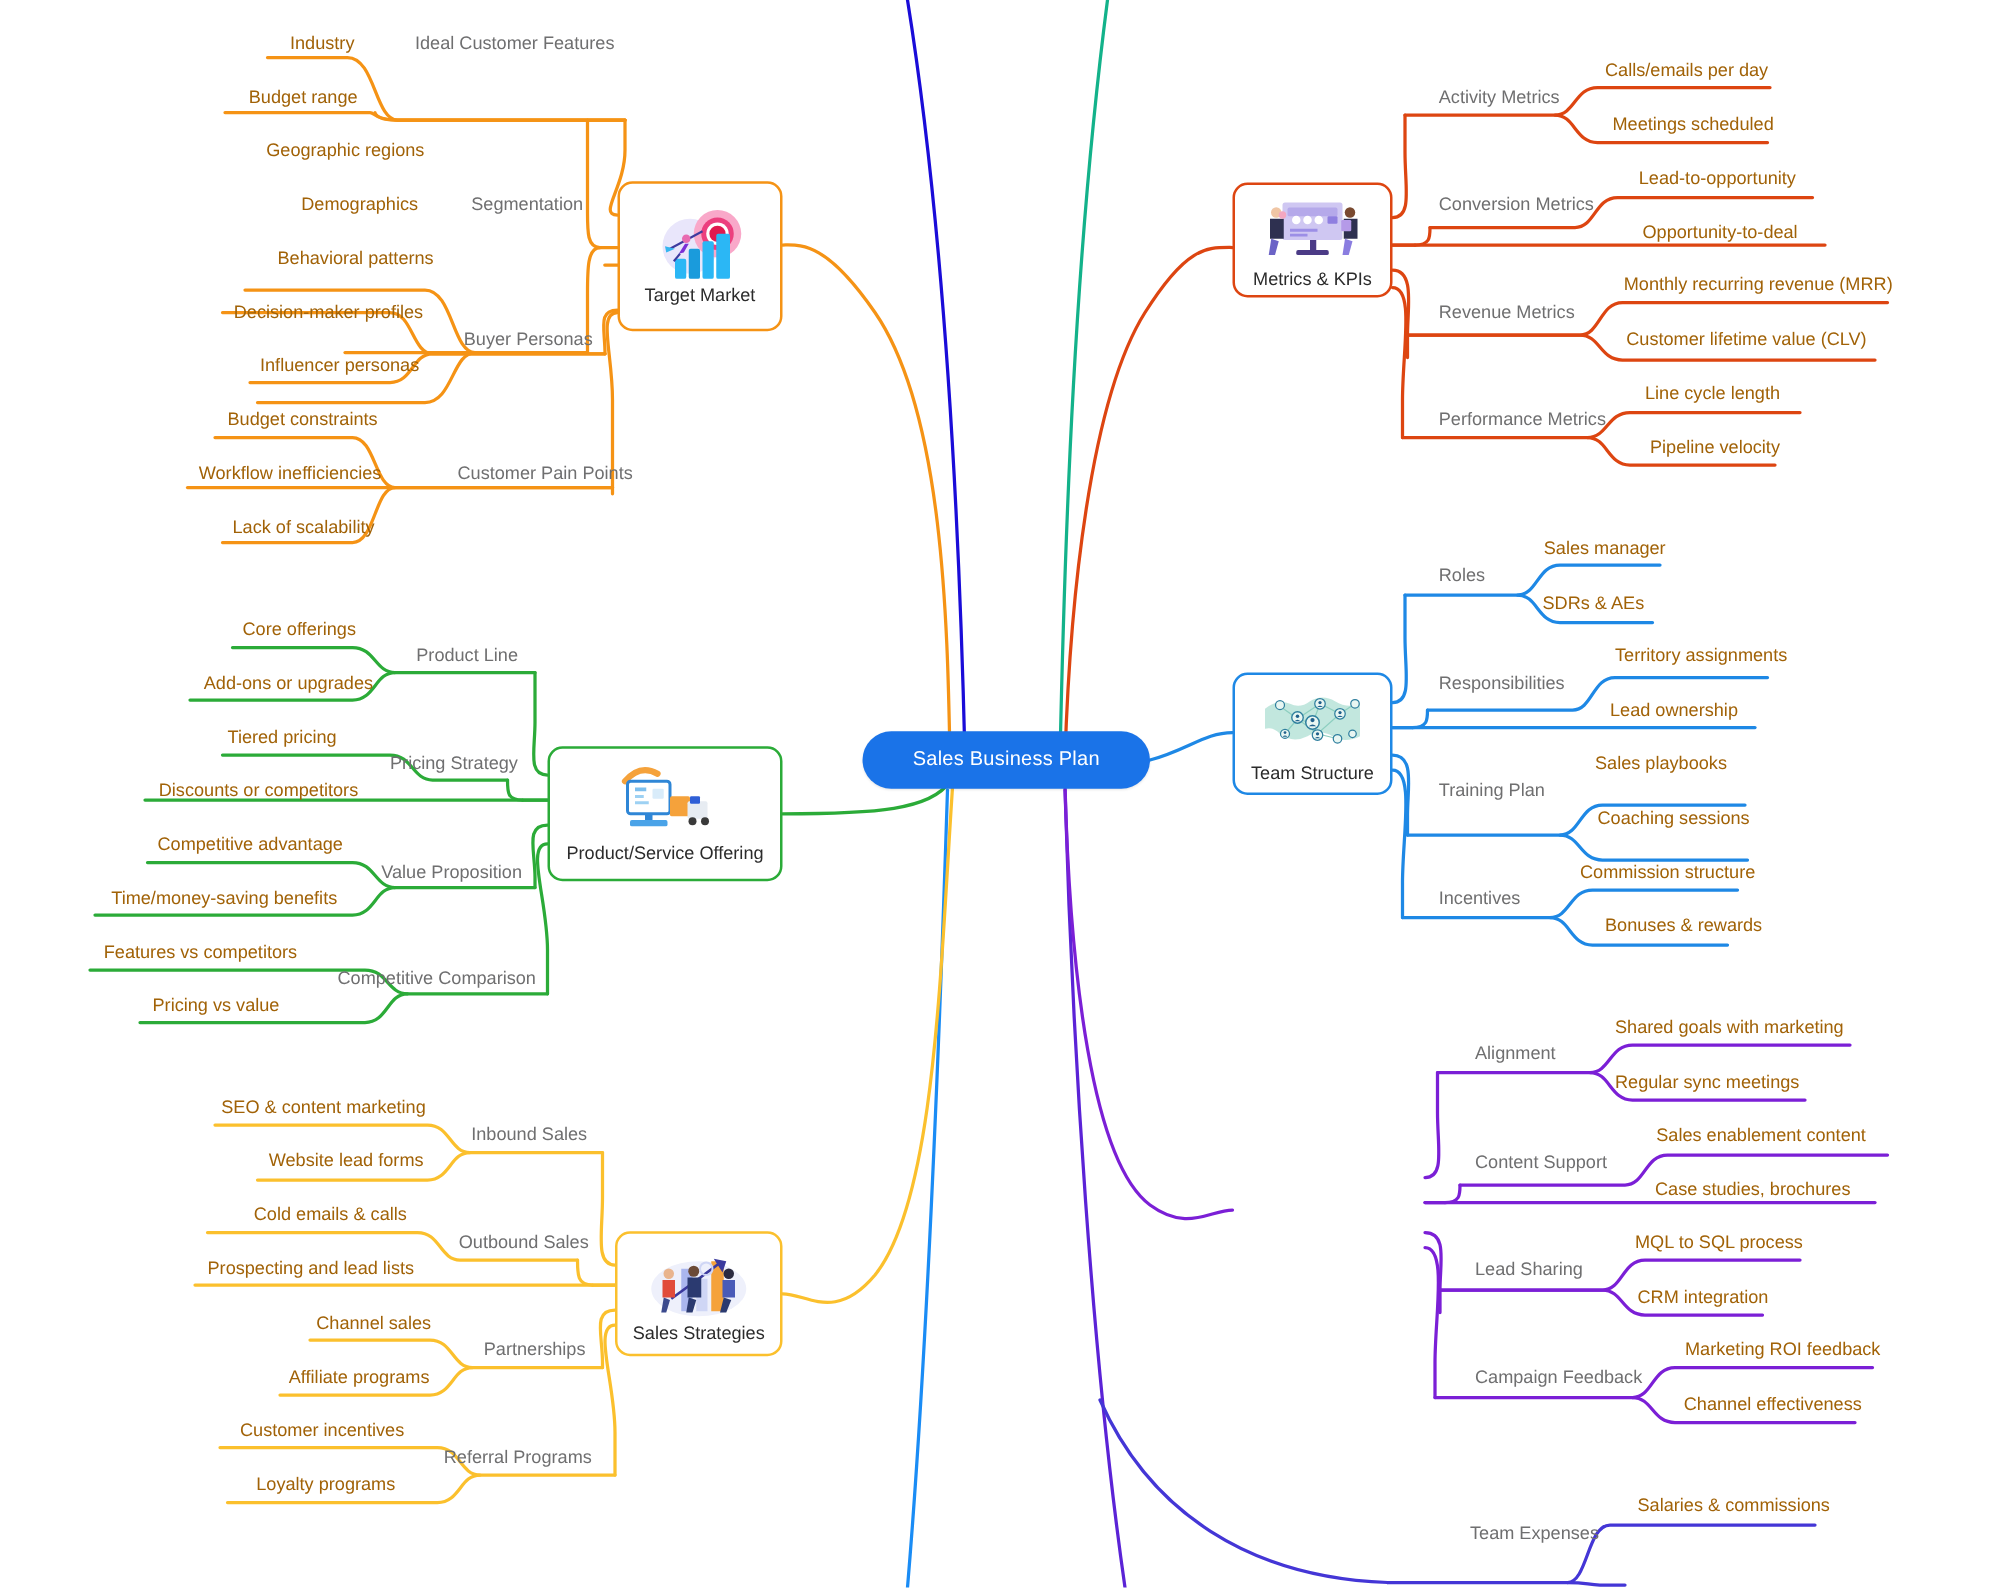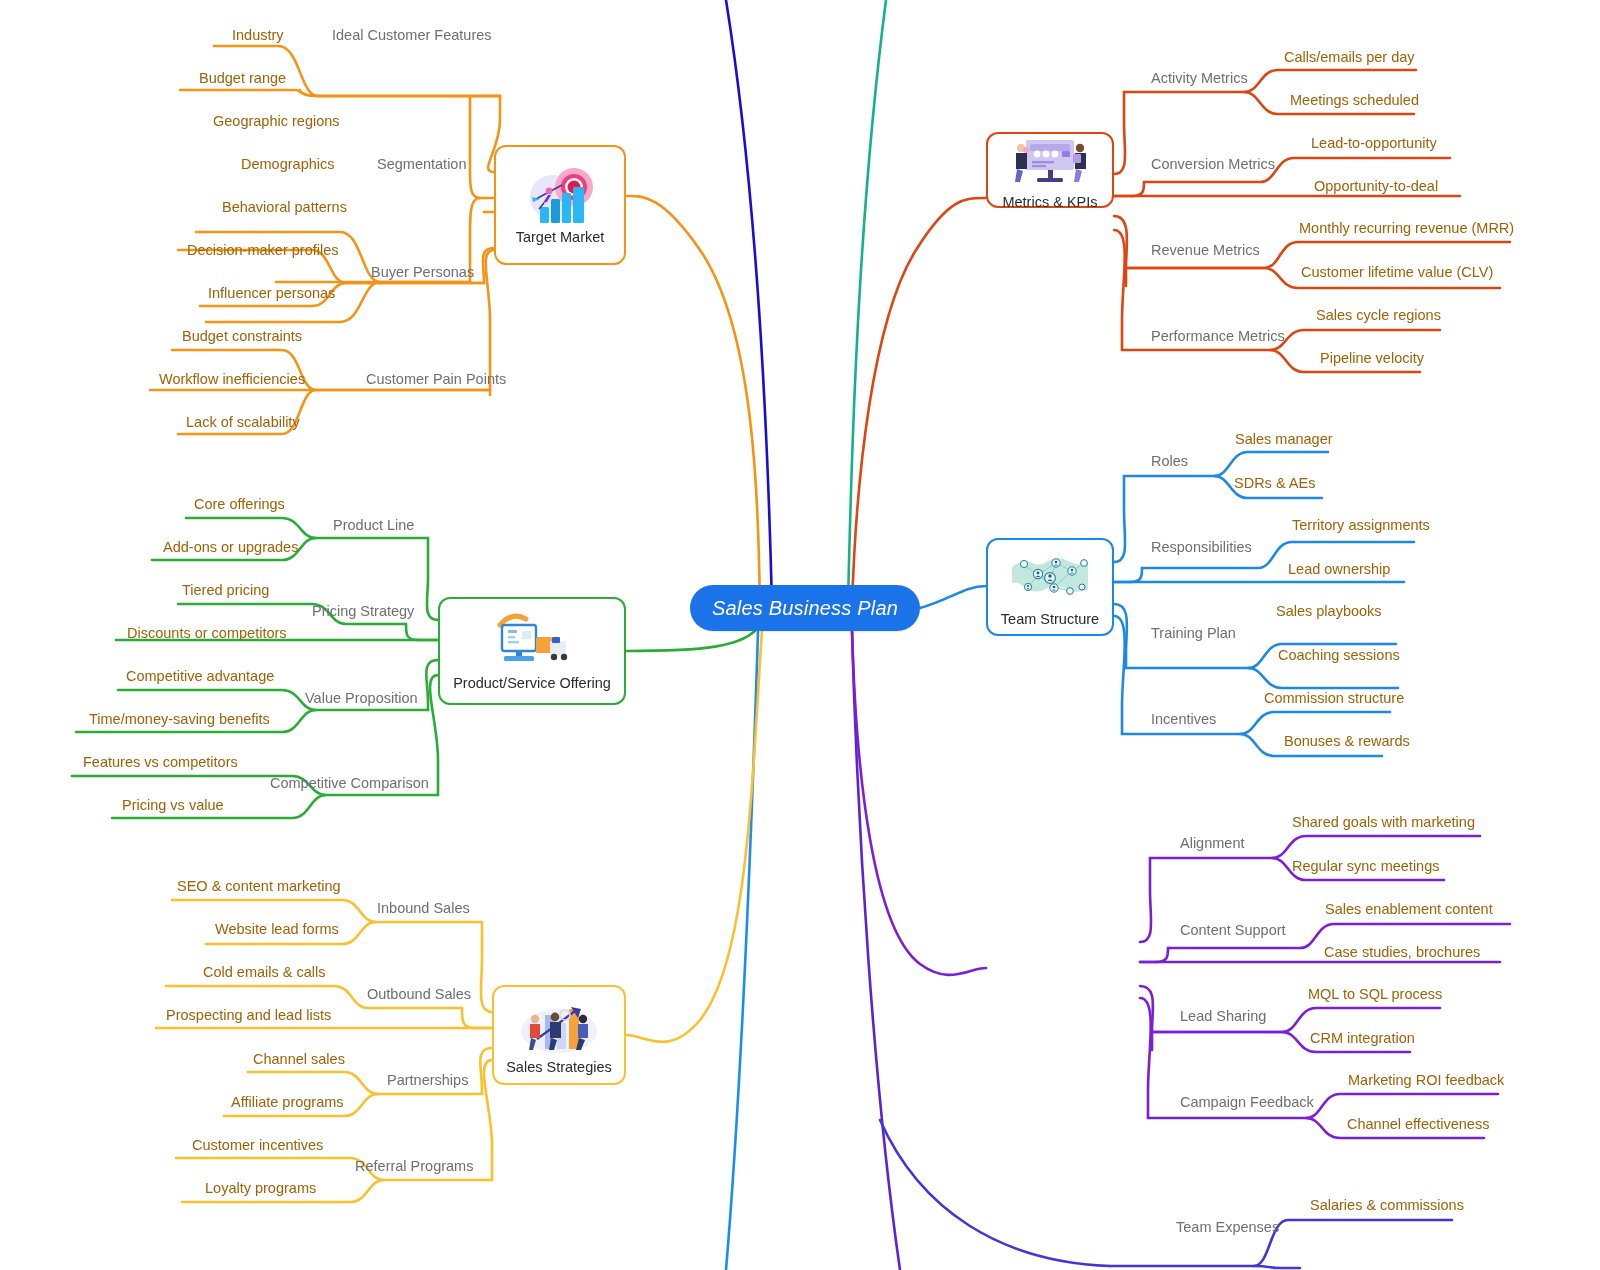--- a/index.html
+++ b/index.html
@@ -9,24 +9,23 @@
     -webkit-font-smoothing:antialiased;
   }
   #canvas{position:absolute;inset:0;width:1600px;height:1270px;}
   svg.links{position:absolute;left:0;top:0;width:1600px;height:1270px;pointer-events:none;}
 
   
   .center-node{
     position:absolute;left:690px;top:585px;width:230px;height:46px;
     background:#1a73e8;border-radius:23px;
     display:flex;align-items:center;justify-content:center;
-    color:#ffffff;font-size:20px;letter-spacing:.2px;
+    color:#ffffff;font-size:16px;letter-spacing:.2px;
     box-shadow:0 1px 2px rgba(0,0,0,.10);
     z-index:30;
-    font-style:italic;
   }
 
   
   .topic{
     position:absolute;background:#ffffff;border:2px solid #ccc;border-radius:12px;
     display:flex;flex-direction:column;align-items:center;justify-content:center;
     z-index:20;box-sizing:border-box;
   }
   .topic .topic-label{
     font-size:14.5px;color:#2b2b2b;white-space:nowrap;margin-top:2px;
@@ -261,21 +260,21 @@
         <path d="M38 43 l-2 12 h5 l3 -10z" fill="#2b3a70"></path>
         <circle cx="70" cy="24" r="4.2" fill="#2b2b40"></circle>
         <path d="M65 29 h10 v14 h-10z" fill="#4a5bb8"></path>
         <path d="M66 43 l-3 12 h5 l4 -10z" fill="#2b3a70"></path>
         <circle cx="52" cy="20" r="5" fill="none" stroke="#cfd6f5" stroke-width="1.6"></circle>
       </svg>
     </span>
     <span class="topic-label">Sales Strategies</span>
   </div>
 
-  <div class="topic" style="left:986px;top:132px;width:128px;height:76px;border-color:#dd4511;">
+  <div class="topic" style="left:986px;top:146px;width:128px;height:92px;border-color:#dd4511;">
     <span class="ico">
       <svg viewBox="0 0 92 62" width="92" height="62">
         <rect x="22" y="10" width="48" height="30" rx="2" fill="#cfc7f2"></rect>
         <rect x="26" y="14" width="40" height="7" rx="1.5" fill="#b5a9ea"></rect>
         <circle cx="33" cy="24" r="3.4" fill="#ffffff"></circle>
         <circle cx="42" cy="24" r="3.4" fill="#ffffff"></circle>
         <circle cx="51" cy="24" r="3.4" fill="#ffffff"></circle>
         <rect x="58" y="21" width="8" height="6" rx="1" fill="#8f7fe0"></rect>
         <rect x="28" y="31" width="22" height="2.4" fill="#9c8ee6"></rect>
         <rect x="28" y="35" width="14" height="2.2" fill="#9c8ee6"></rect>
@@ -392,21 +391,21 @@
 
   <div class="tx sub" style="left:1151px;top:157px;">Conversion Metrics</div>
   <div class="tx leaf" style="left:1311px;top:136px;">Lead-to-opportunity</div>
   <div class="tx leaf" style="left:1314px;top:179px;">Opportunity-to-deal</div>
 
   <div class="tx sub" style="left:1151px;top:243px;">Revenue Metrics</div>
   <div class="tx leaf" style="left:1299px;top:221px;">Monthly recurring revenue (MRR)</div>
   <div class="tx leaf" style="left:1301px;top:265px;">Customer lifetime value (CLV)</div>
 
   <div class="tx sub" style="left:1151px;top:329px;">Performance Metrics</div>
-  <div class="tx leaf" style="left:1316px;top:308px;">Sales cycle regions</div>
+  <div class="tx leaf" style="left:1316px;top:308px;">Line cycle length</div>
   <div class="tx leaf" style="left:1320px;top:351px;">Pipeline velocity</div>
 
   <div class="tx sub" style="left:1151px;top:454px;">Roles</div>
   <div class="tx leaf" style="left:1235px;top:432px;">Sales manager</div>
   <div class="tx leaf" style="left:1234px;top:476px;">SDRs &amp; AEs</div>
 
   <div class="tx sub" style="left:1151px;top:540px;">Responsibilities</div>
   <div class="tx leaf" style="left:1292px;top:518px;">Territory assignments</div>
   <div class="tx leaf" style="left:1288px;top:562px;">Lead ownership</div>
 

